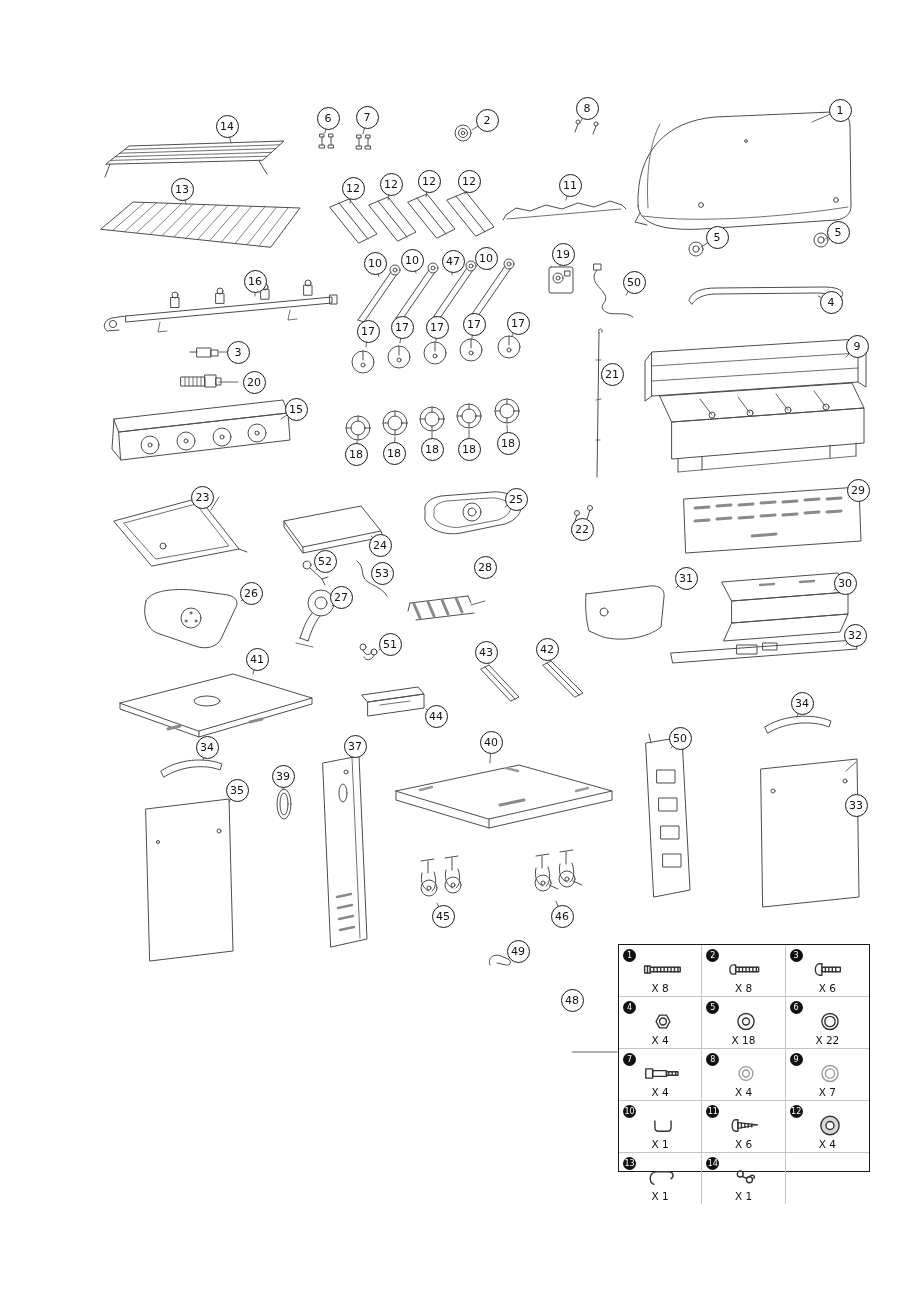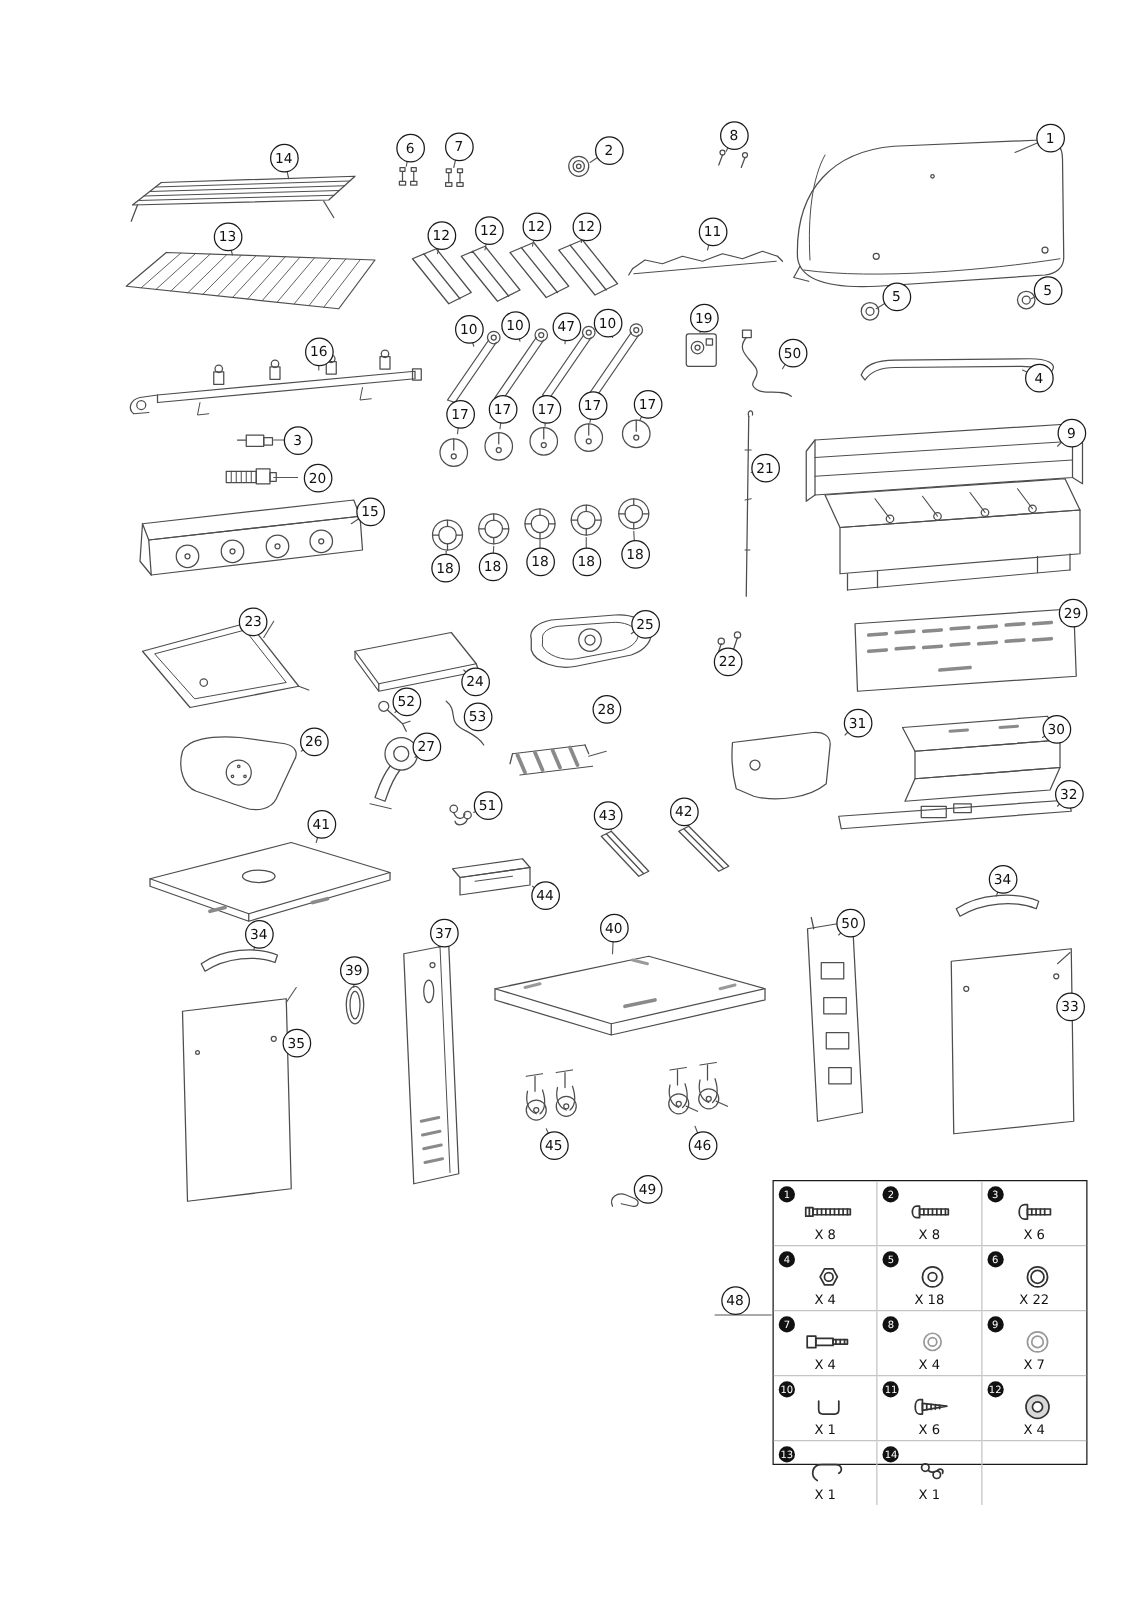--- a/index.html
+++ b/index.html
@@ -598,33 +598,33 @@
       <div class="callout" style="left: 239.5px; top: 581.5px;">26</div>
       <div class="callout" style="left: 329.5px; top: 585.5px;">27</div>
       <div class="callout" style="left: 473.5px; top: 556px;">28</div>
       <div class="callout" style="left: 846.5px; top: 478.5px;">29</div>
       <div class="callout" style="left: 833.5px; top: 571.5px;">30</div>
       <div class="callout" style="left: 674.5px; top: 566.5px;">31</div>
       <div class="callout" style="left: 843.5px; top: 623.5px;">32</div>
       <div class="callout" style="left: 844.5px; top: 794px;">33</div>
       <div class="callout" style="left: 790.5px; top: 691.5px;">34</div>
       <div class="callout" style="left: 195.5px; top: 735.5px;">34</div>
-      <div class="callout" style="left: 225.5px; top: 778.5px; margin-top: 44px;">35</div>
+      <div class="callout" style="left: 225.5px; top: 778.5px;">35</div>
       <div class="callout" style="left: 343.5px; top: 734.5px;">37</div>
       <div class="callout" style="left: 668.5px; top: 726.5px;">50</div>
       <div class="callout" style="left: 271.5px; top: 764.5px;">39</div>
       <div class="callout" style="left: 479.5px; top: 730.5px;">40</div>
       <div class="callout" style="left: 245.5px; top: 647.5px;">41</div>
       <div class="callout" style="left: 535.5px; top: 637.5px;">42</div>
       <div class="callout" style="left: 474.5px; top: 640.5px;">43</div>
       <div class="callout" style="left: 424.5px; top: 704.5px;">44</div>
       <div class="callout" style="left: 431.5px; top: 904.5px;">45</div>
       <div class="callout" style="left: 550.5px; top: 904.5px;">46</div>
       <div class="callout" style="left: 441.5px; top: 249.5px;">47</div>
-      <div class="callout" style="left: 560.5px; top: 1029px; margin-left: 16px;">48</div>
+      <div class="callout" style="left: 560.5px; top: 989px;">48</div>
       <div class="callout" style="left: 506.5px; top: 939.5px;">49</div>
       <div class="callout" style="left: 622.5px; top: 270.5px;">50</div>
       <div class="callout" style="left: 378.5px; top: 632.5px;">51</div>
       <div class="callout" style="left: 313.5px; top: 550px;">52</div>
       <div class="callout" style="left: 370.5px; top: 561.5px;">53</div>
     </div>
 
   <div class="hw-table" id="hw-grid">
       <div class="hw-cell">
         <span class="hw-badge">1</span>

